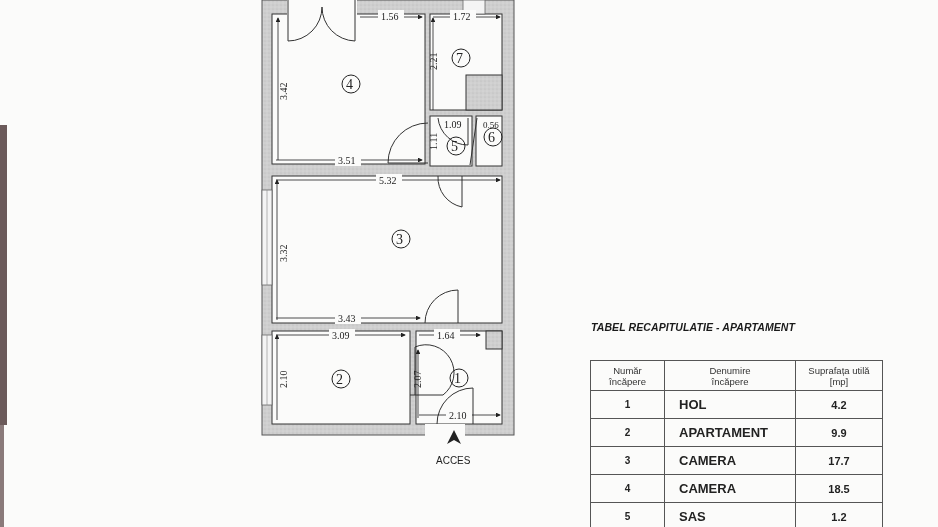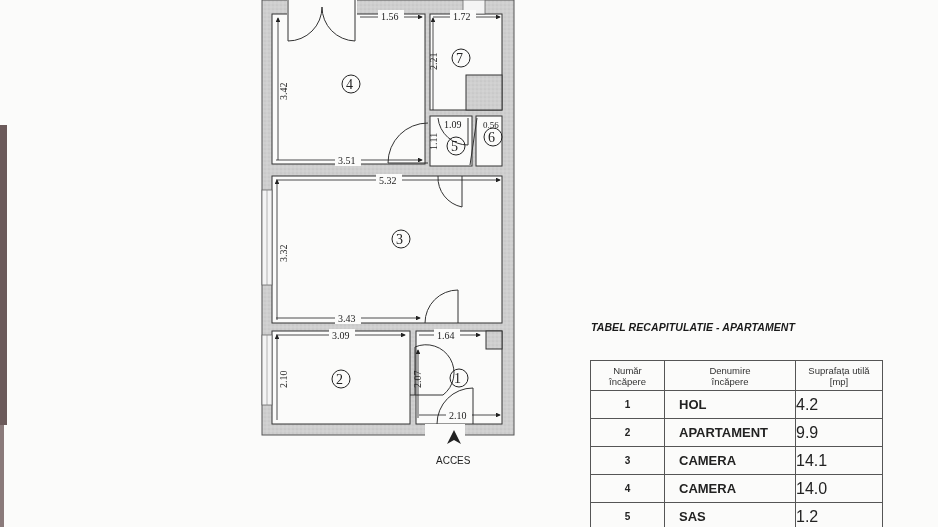--- a/index.html
+++ b/index.html
@@ -7,21 +7,21 @@
   .edge-left{position:absolute;left:0;top:125px;width:7px;height:300px;background:#6b5a5a;}
   .edge-left2{position:absolute;left:0;top:425px;width:4px;height:102px;background:#8a7a7a;}
   .plan{position:absolute;left:0;top:0;width:600px;height:527px;}
   .title{position:absolute;left:591px;top:321px;font-size:10.5px;font-weight:bold;color:#1a1a1a;letter-spacing:0.1px;font-style:italic;}
   table.recap{position:absolute;left:590px;top:360px;border-collapse:collapse;width:293px;font-size:10px;color:#222;}
   table.recap td, table.recap th{border:1px solid #555;padding:0;}
   table.recap th{font-weight:normal;color:#333;height:29px;line-height:11px;font-size:9.5px;}
   table.recap td{height:27px;}
   .c-num{width:73px;text-align:center;font-weight:bold;}
   .c-name{width:116px;text-align:left;padding-left:14px !important;font-weight:bold;font-size:13px;}
-  .c-area{text-align:left;font-size:16px;font-weight:normal;}
+  .c-area{text-align:center;font-size:11px;font-weight:bold;}
   .dim{font-family:"Liberation Serif",serif;font-size:10px;fill:#222;}
   .rno{font-family:"Liberation Serif",serif;font-size:14px;fill:#222;}
   .acces{font-family:"Liberation Sans",sans-serif;font-size:10px;fill:#222;}
 </style>
 </head>
 <body>
 
 <div class="edge-left"></div>
 <div class="edge-left2"></div>
 
@@ -185,26 +185,26 @@
       <td class="c-area">4.2</td>
     </tr>
     <tr>
       <td class="c-num">2</td>
       <td class="c-name">APARTAMENT</td>
       <td class="c-area">9.9</td>
     </tr>
     <tr>
       <td class="c-num">3</td>
       <td class="c-name">CAMERA</td>
-      <td class="c-area">14.1</td>
+      <td class="c-area">17.7</td>
     </tr>
     <tr>
       <td class="c-num">4</td>
       <td class="c-name">CAMERA</td>
-      <td class="c-area">14.0</td>
+      <td class="c-area">18.5</td>
     </tr>
     <tr>
       <td class="c-num">5</td>
       <td class="c-name">SAS</td>
       <td class="c-area">1.2</td>
     </tr>
   </tbody>
 </table>
 
 </body></html>

